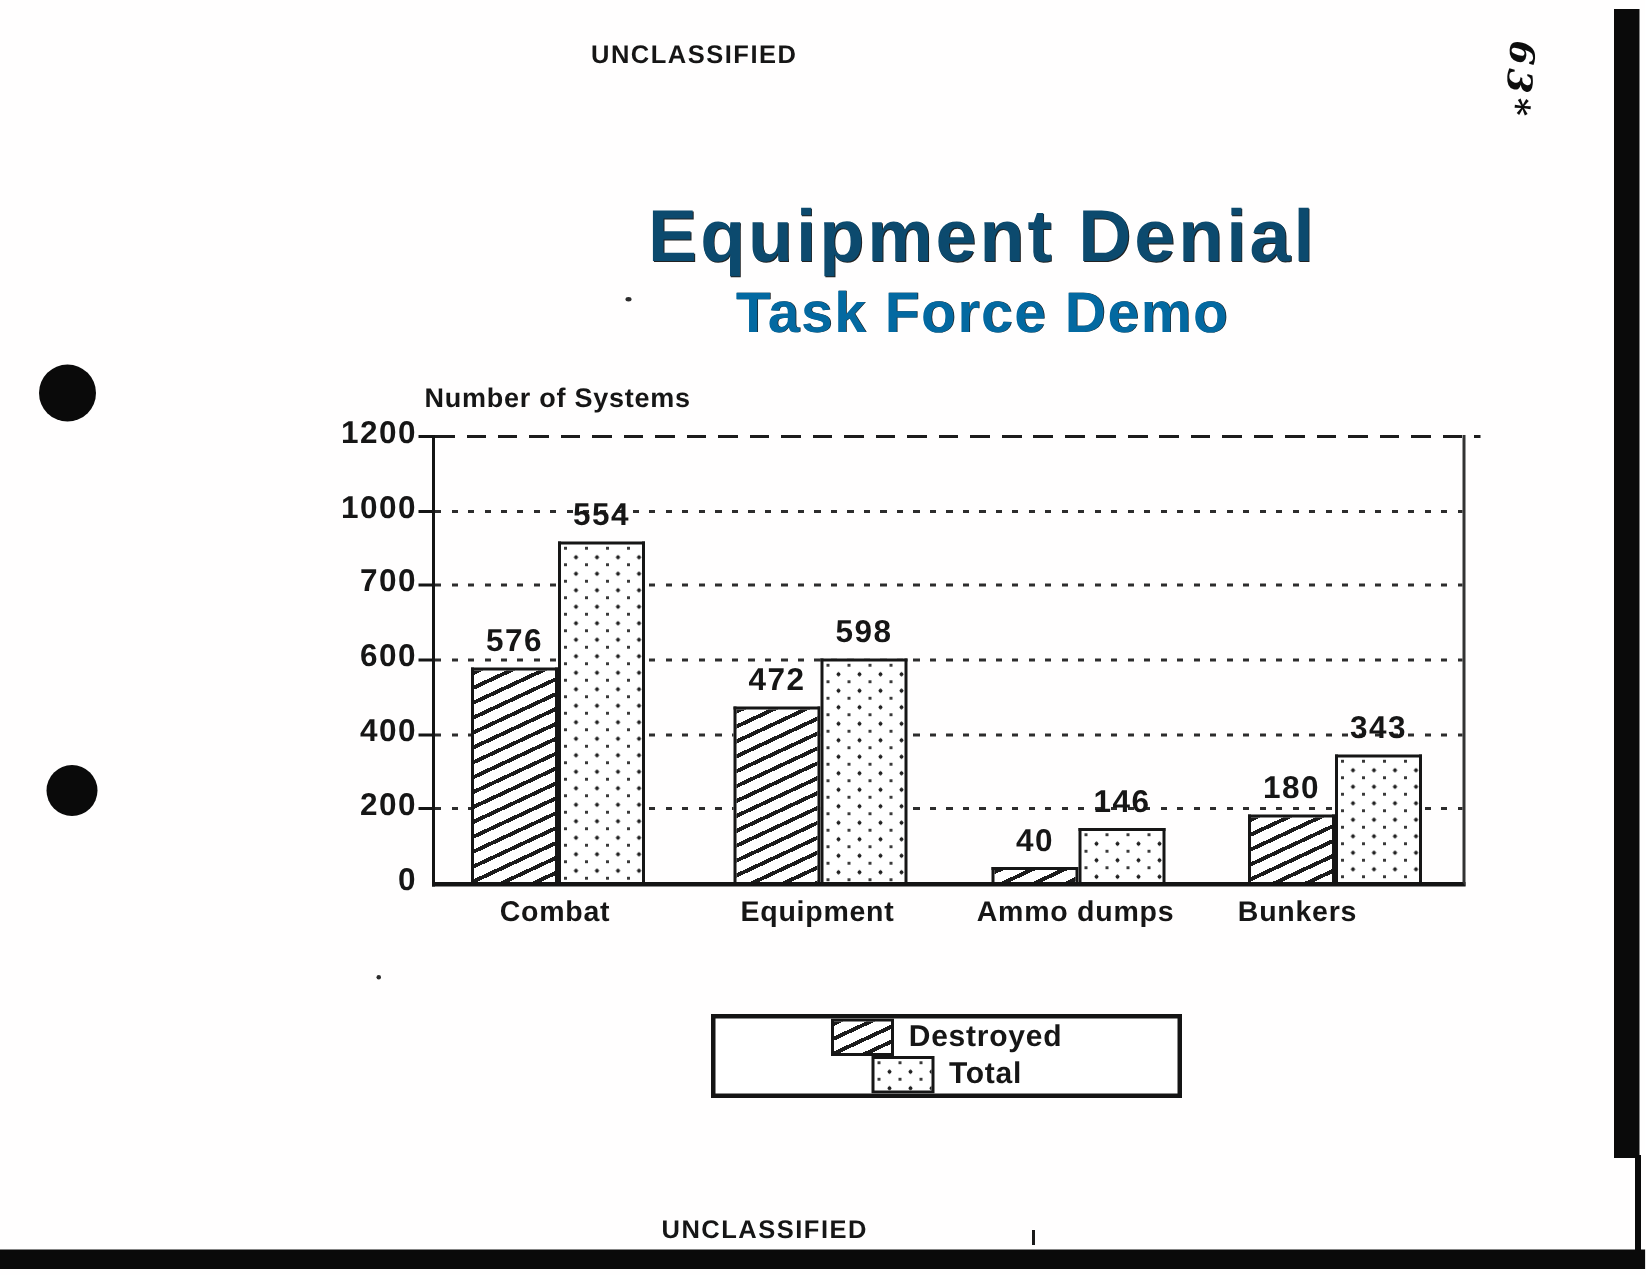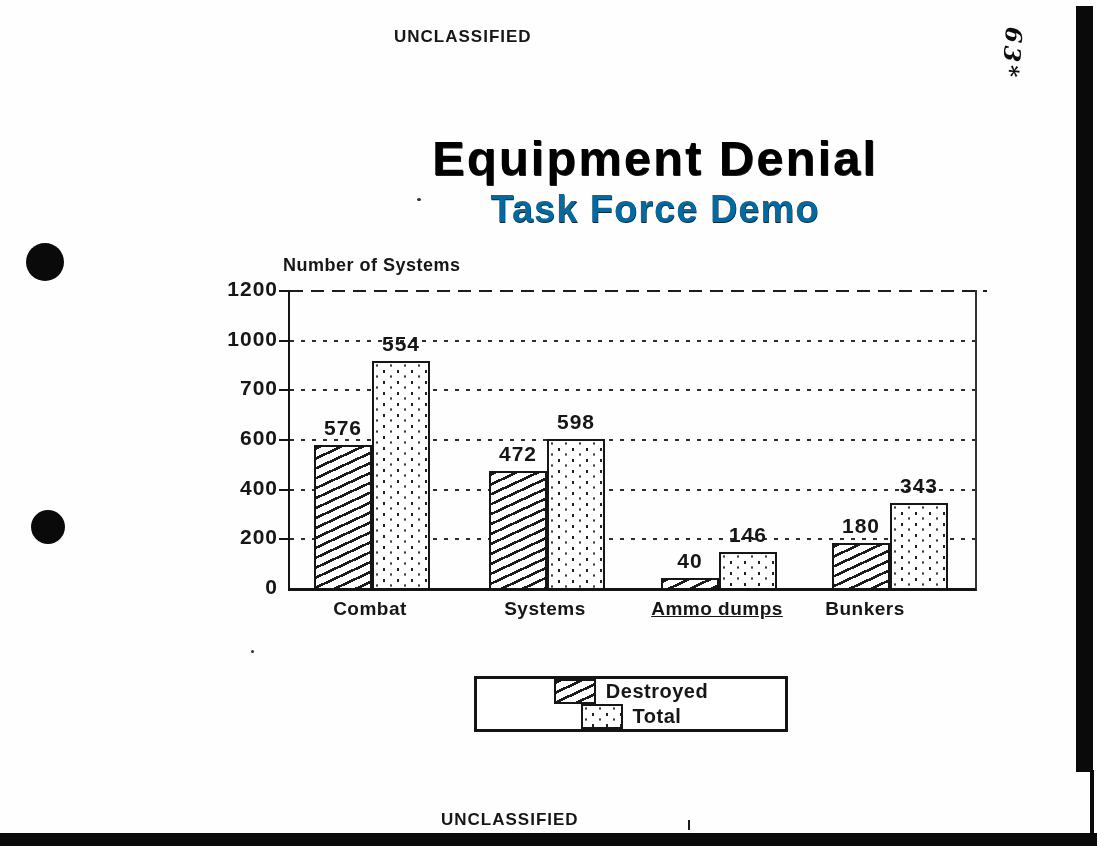--- a/index.html
+++ b/index.html
@@ -24,21 +24,21 @@
     font-family:"DejaVu Serif",serif;font-style:italic;font-weight:bold;font-size:23px;
     writing-mode:vertical-rl;text-orientation:mixed;letter-spacing:3px;
     transform:rotate(5deg);color:#0d0d0d;
   }
   
   .unclass-top{position:absolute;left:394px;top:27px;font-size:17px;font-weight:bold;letter-spacing:1px;}
   .unclass-bottom{position:absolute;left:441px;top:810px;font-size:17px;font-weight:bold;letter-spacing:1px;}
   
   .title{
     position:absolute;left:330px;top:130px;width:650px;text-align:center;
-    font-size:49px;font-weight:bold;letter-spacing:2px;color:#000000;
+    font-size:49px;font-weight:bold;letter-spacing:2px;color:#0c4a6e;
     text-shadow:0.6px 0.6px 0 #222;
   }
   .subtitle{
     position:absolute;left:330px;top:188px;width:650px;text-align:center;
     font-size:38px;font-weight:bold;letter-spacing:1px;color:#0369a1;
     text-shadow:0.5px 0.5px 0 #222;
   }
   .y-axis-title{position:absolute;left:283px;top:255px;font-size:18px;font-weight:bold;letter-spacing:0.5px;}
   .x-axis-title{position:absolute;left:385px;top:619px;width:500px;text-align:center;font-size:25px;font-weight:bold;letter-spacing:1px;}
   
@@ -134,22 +134,22 @@
       <div class="val" style="left: 355px; bottom: 15px;">40</div>
       <div class="bar bar-dots" style="left: 429px; width: 58px; height: 36px;"></div>
       <div class="val" style="left: 413px; bottom: 41px;">146</div>
       <div class="bar bar-hatch" style="left: 542px; width: 58px; height: 45px;"></div>
       <div class="val" style="left: 526px; bottom: 50px;">180</div>
       <div class="bar bar-dots" style="left: 600px; width: 58px; height: 85px;"></div>
       <div class="val" style="left: 584px; bottom: 90px;">343</div>
     </div>
   <div id="xlabels">
       <div class="xlab" style="left: 280px;">Combat</div>
-      <div class="xlab" style="left: 455px;">Systems</div>
-      <div class="xlab" style="left: 627px; text-decoration: underline;">Ammo dumps</div>
+      <div class="xlab" style="left: 455px;">Equipment</div>
+      <div class="xlab" style="left: 627px;">Ammo dumps</div>
       <div class="xlab" style="left: 775px;">Bunkers</div>
     </div>
   <div id="legend" class="legend">
       <div class="legend-item">
         <span class="swatch bar-hatch"></span>
         <span class="legend-label">Destroyed</span>
       </div>
       <div class="legend-item">
         <span class="swatch bar-dots"></span>
         <span class="legend-label">Total</span>

